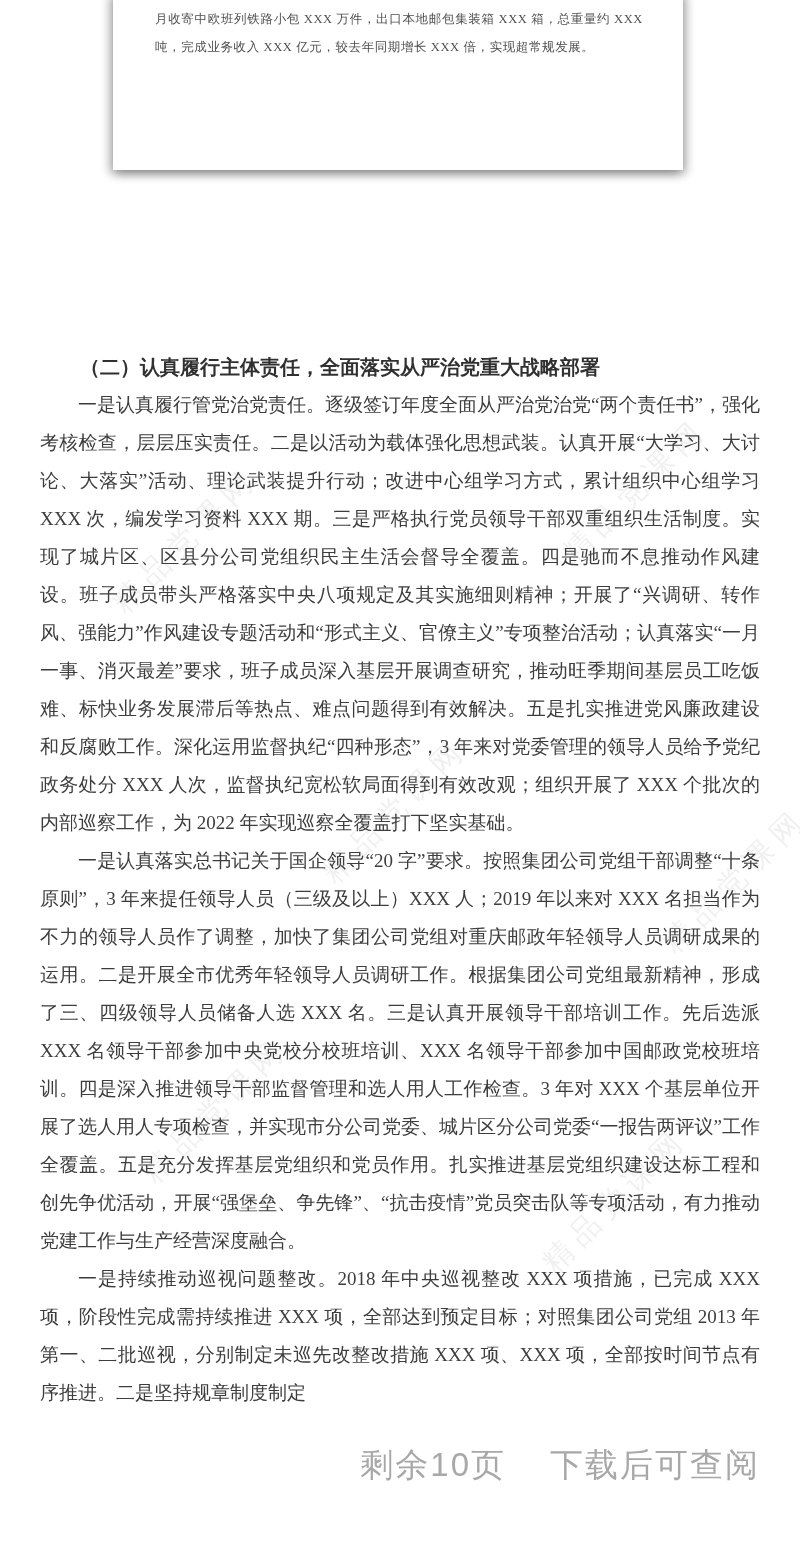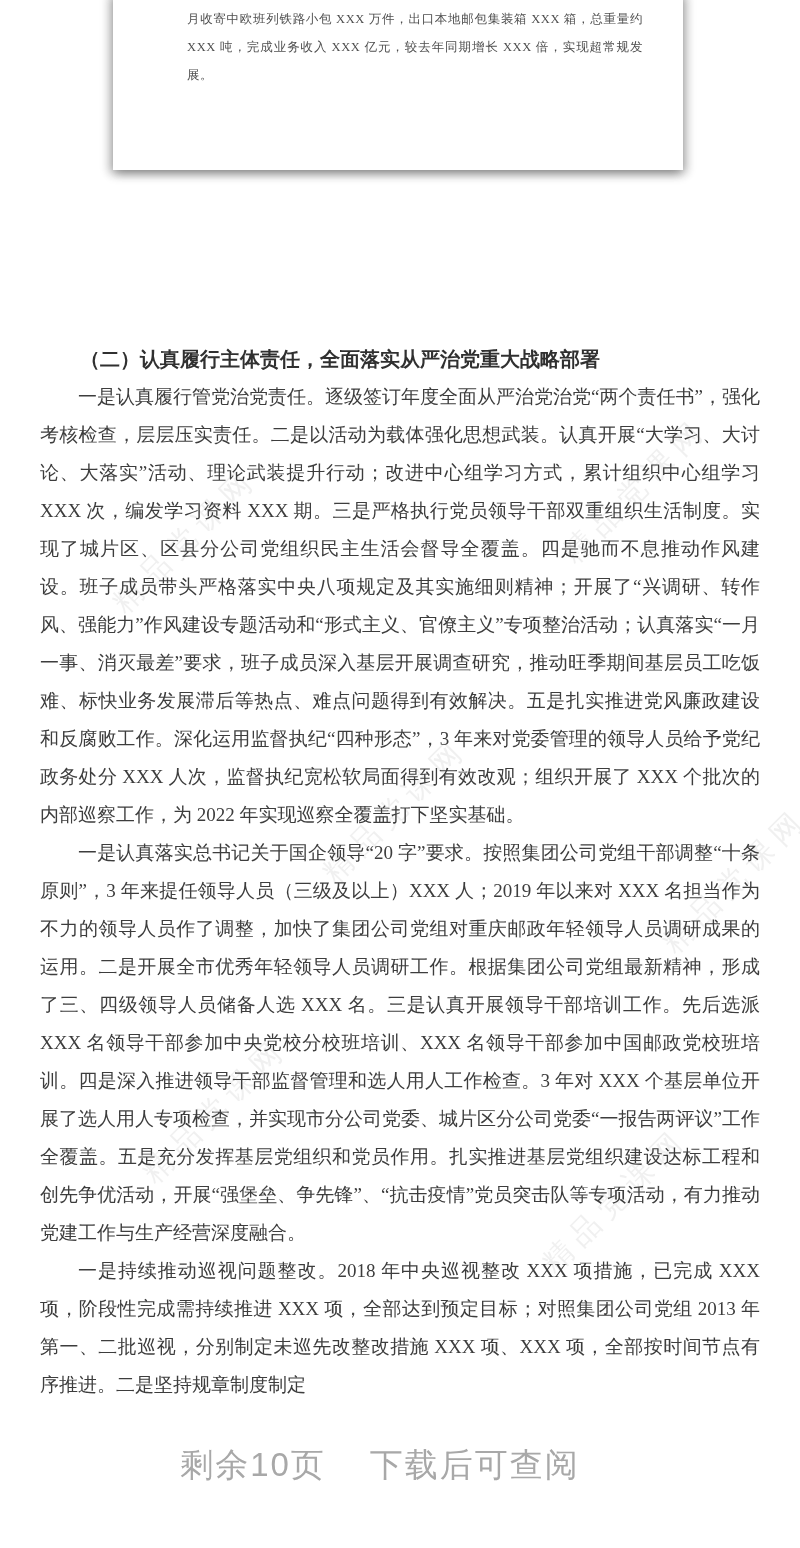--- a/index.html
+++ b/index.html
@@ -22,21 +22,20 @@
     background: #ffffff;
     box-shadow: 0 4px 10px rgba(0,0,0,0.32), -5px 3px 9px rgba(0,0,0,0.14), 5px 3px 9px rgba(0,0,0,0.14);
     padding: 13px 40px 0 42px;
   }
   .prev-text {
     font-size: 12.5px;
     line-height: 28px;
     color: #4f4f4f;
     text-align: justify;
     letter-spacing: 0.6px;
-    margin-left: 32px;
   }
   
   .wm {
     position: absolute;
     font-size: 30px;
     letter-spacing: 8px;
     color: rgba(110, 110, 110, 0.10);
     transform: rotate(-45deg);
     white-space: nowrap;
     pointer-events: none;
@@ -44,21 +43,21 @@
   }
   .wm:nth-of-type(1) { left: 90px;  top: 520px; }
   .wm:nth-of-type(2) { left: 540px; top: 470px; }
   .wm:nth-of-type(3) { left: 300px; top: 790px; }
   .wm:nth-of-type(4) { left: 640px; top: 860px; }
   .wm:nth-of-type(5) { left: 120px; top: 1090px; }
   .wm:nth-of-type(6) { left: 520px; top: 1180px; }
   
   .doc-body {
     position: absolute;
-    left: 40px; top: 340px;
+    left: 40px; top: 348px;
     width: 720px;
     color: #3d3d3d;
     font-size: 19px;
     line-height: 38px;
     text-align: justify;
   }
   .sec-heading {
     font-weight: bold;
     color: #303030;
     font-size: 20px;
@@ -66,21 +65,21 @@
     text-indent: 2em;
   }
   .para {
     text-indent: 2em;
   }
   
   .footer-notice {
     position: absolute;
     left: 0; top: 1443px;
     width: 760px;
-    text-align: center;
+    text-align: right;
     font-family: "Liberation Sans", "DejaVu Sans", sans-serif;
     font-size: 33px;
     color: #a8a8a8;
     letter-spacing: 2px;
   }
   .footer-notice .gap { display: inline-block; width: 44px; }
 </style>
 </head>
 <body>
 

